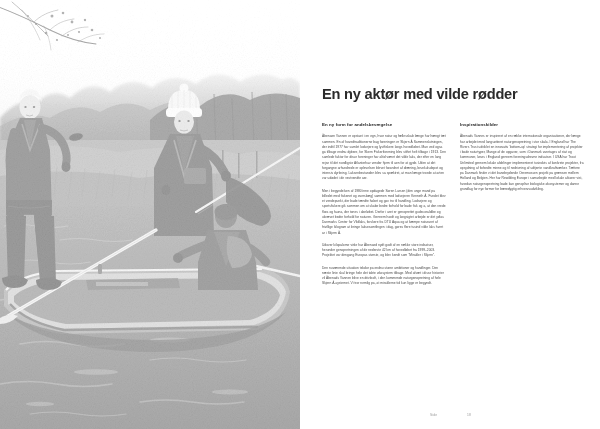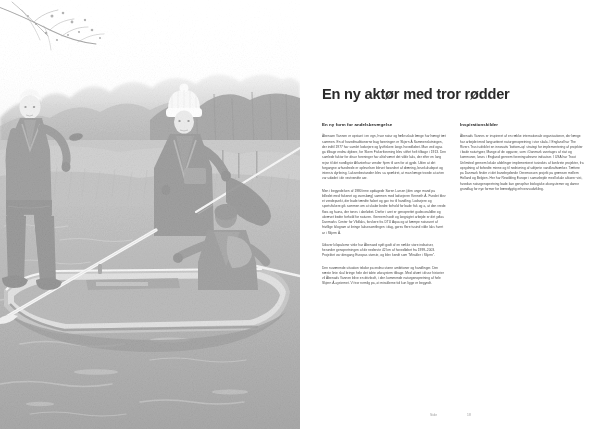--- a/index.html
+++ b/index.html
@@ -341,21 +341,21 @@
         </g>
 
         <rect x="0" y="0" width="300" height="429" filter="url(#grain)" fill="#ffffff" opacity="0.5"></rect>
         <rect x="0" y="0" width="300" height="429" fill="#f4f3ef" opacity="0.04"></rect>
       </svg>
     </div>
   </div>
 
   <div class="text-page">
 
-    <h1 class="page-title">En ny aktør med tror rødder</h1>
+    <h1 class="page-title">En ny aktør med vilde rødder</h1>
 
     <div class="columns">
 
       <div class="col">
         <h2 class="col-heading">En ny form for andelsbevægelse</h2>
         <p>Åbenåen Vannen er opstået i en egn, hvor natur og fællesskab længe har hængt tæt sammen. En af hovedtraditionerne bag foreningen er Skjern Å Sammenslutningen, der indtil 1977 har samlet lodsejere og lystfiskere langs hovedløbet. Man ved også gå tilbage endnu dybere, for Skern Fiskeriforening blev stiftet helt tilbage i 1913. Den samlede faktor for disse foreninger har altid været det vilde laks, der efter en lang rejse til det nordligste Atlanterhav vender hjem til åen for at gyde. Uden at det forgangne århundrede er oplevelsen blevet forandret af dræning, brunkulsdepot og intensiv dyrkning. Laksenbestanden blev så spæktret, at man længe troede at arten var udødet i de vestvendte åer.</p>
         <p>Men i begyndelsen af 1980'erne opdagede Søren Larsen (den unge mand på billedet med fiskenet og overskæg) sammen med lodsejeren Kenneth Å. Fundet blev et vendepunkt, der både tændte håbet og gav tro til handling. Lodsejere og sportsfiskere gik sammen om at skabe bedre forhold for både fisk og å, at den vrede flora og fauna, der tones i åbeløbet. Derfor i året er genoprettet gudecoraldibe og ukrævet bedre forhold for naturen. Gennem hårdt og langsigtet arbejde er det ydtas Danmarks Center for Vildlaks, forskere fra DTU Aqua og at kæmpe naturaret af frivillige kilogram at bringe laksesamtlingen i dag, gøres flere tusind vilde laks hvert år i Skjern Å.</p>
         <p>Udover kilopalorne virke har Åbenåed nydt godt af en række store indsatser, herunder genopretningen af de nederste 42 km af hovedløbet fra 1999–2003. Projektet var dengang Europas største, og blev kendt som "Mirakler i Skjern".</p>
         <p>Den nuværende situation tekdor på endnu større ambitioner og handlinger. Den næste linie skal bringe hele det tabte økosystem tilbage. Med afsæt i disse historier vil Åbenåds Vannen blive en drivkraft, i den kommende naturgenopretning af hele Skjern Å-systemet. Vi tror nemlig på, at miraklerne tid kun ligge er begyndt.</p>
       </div>

